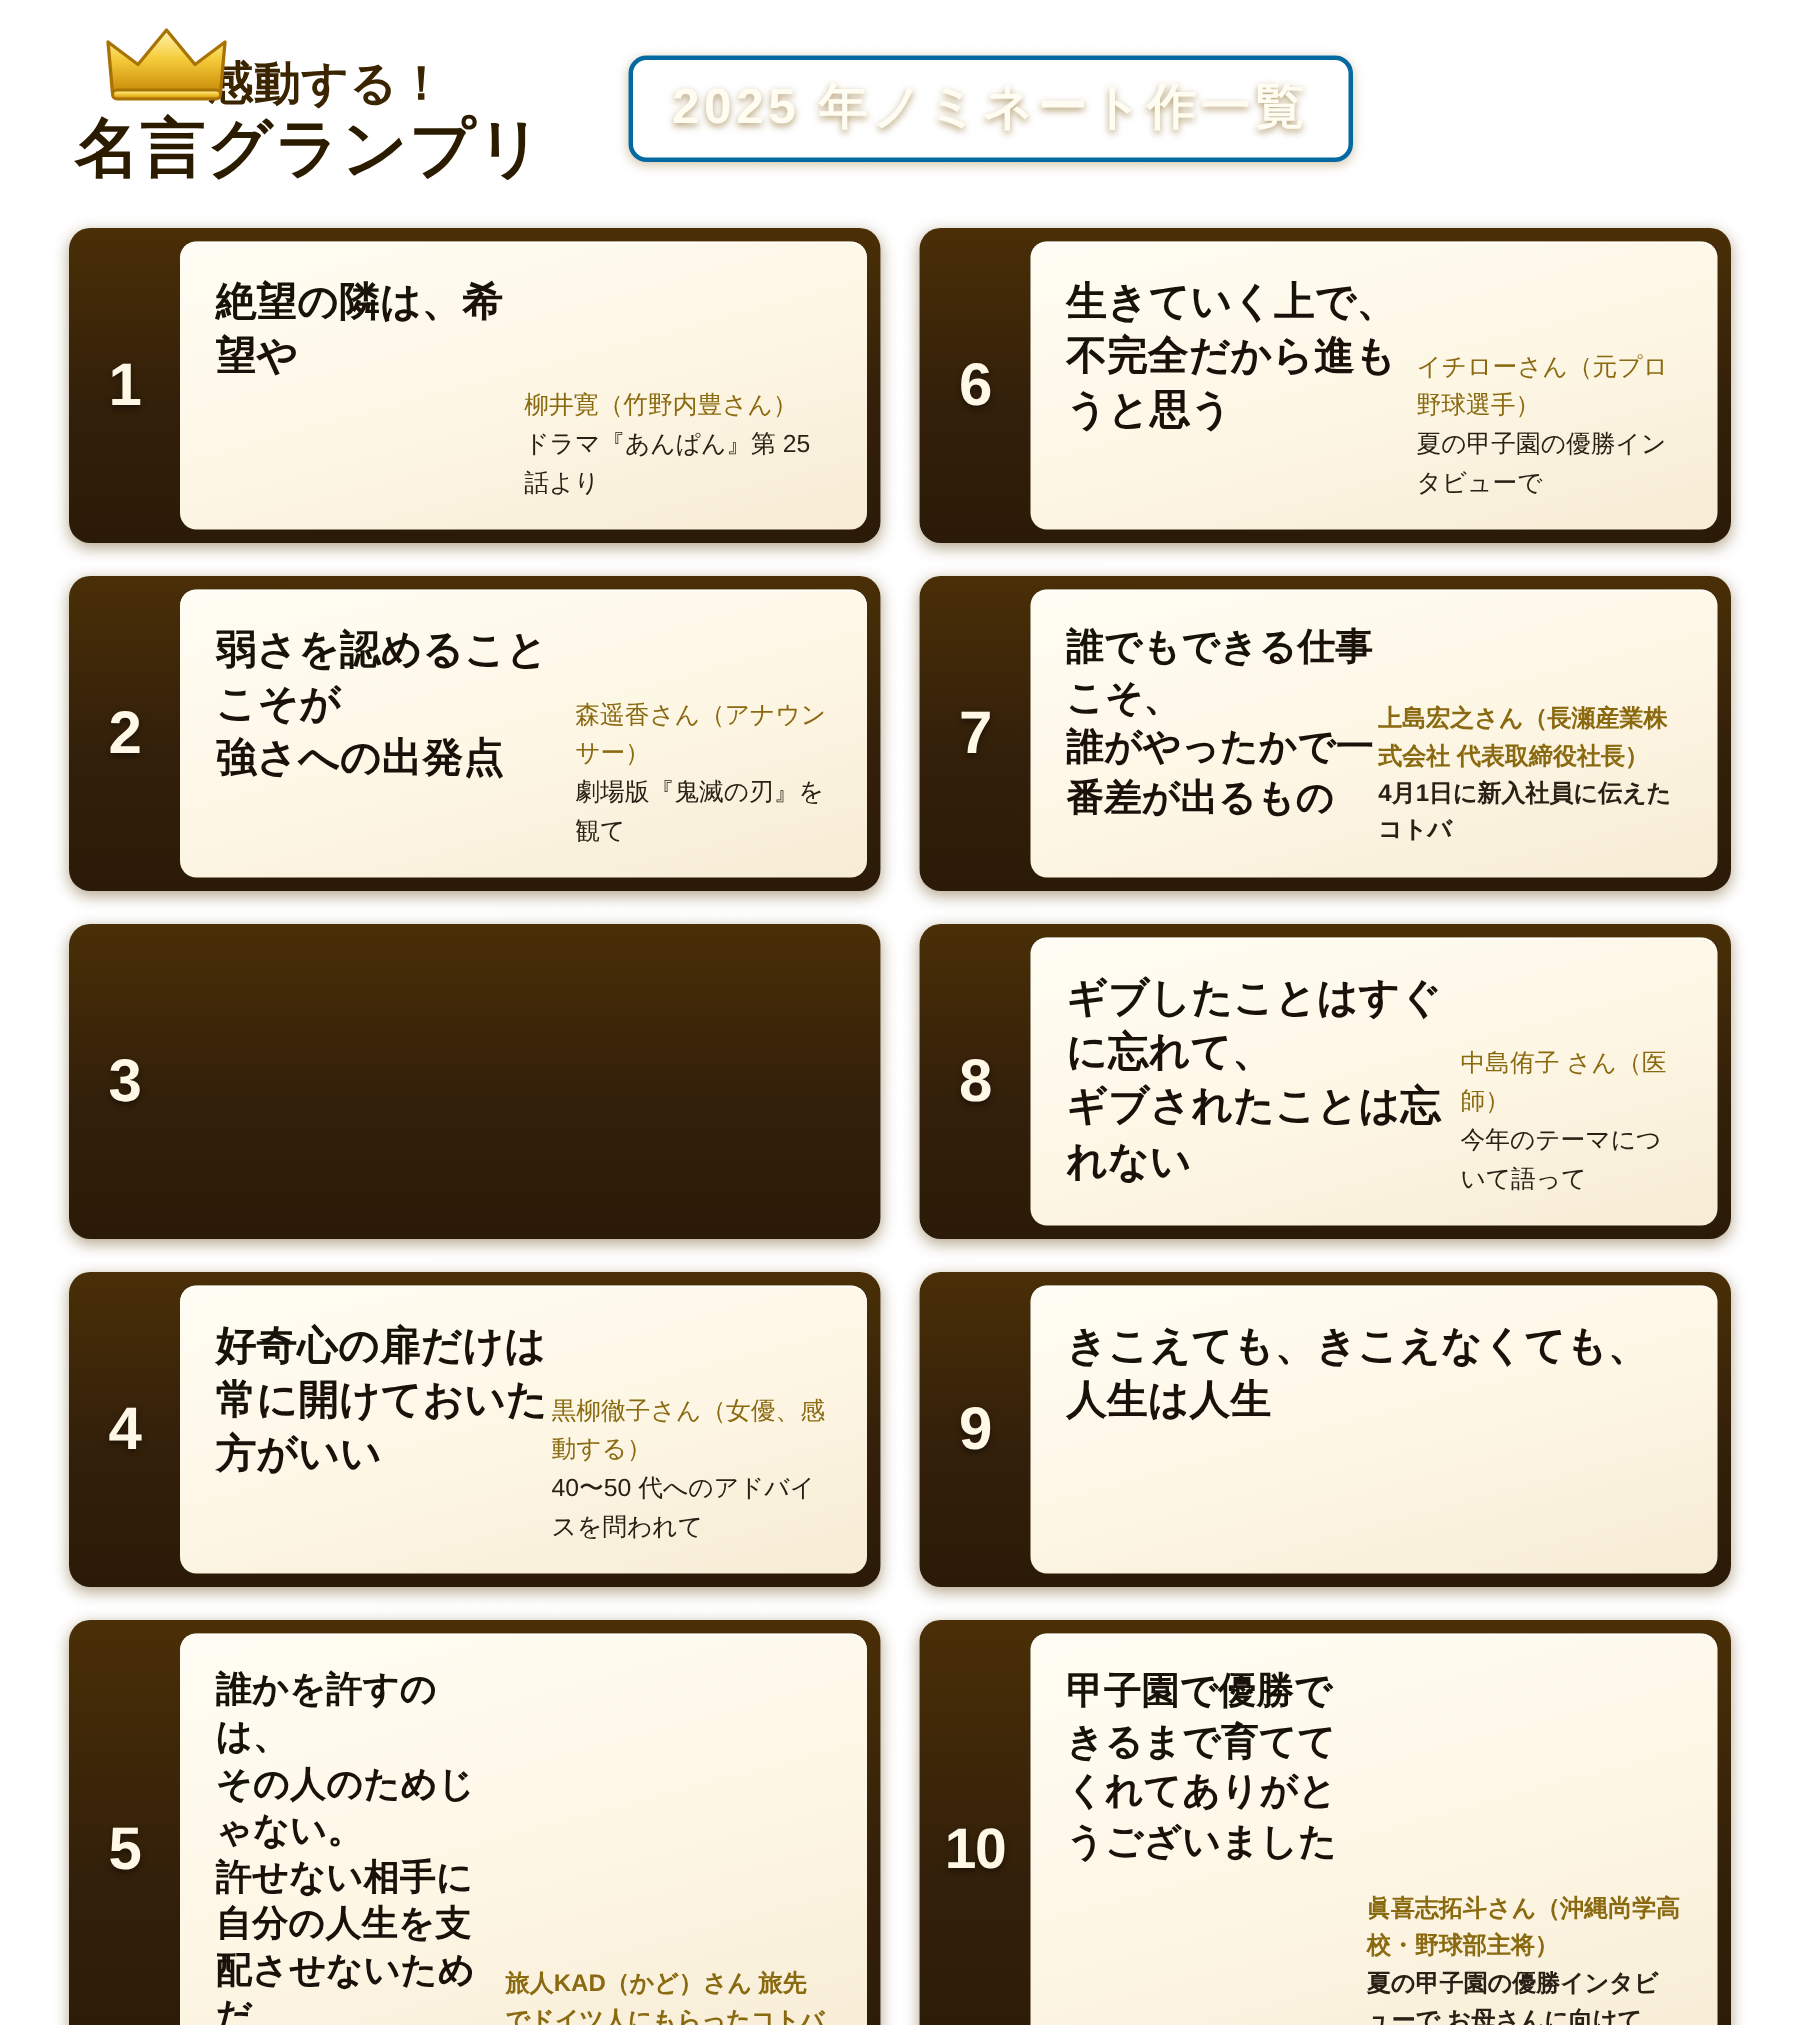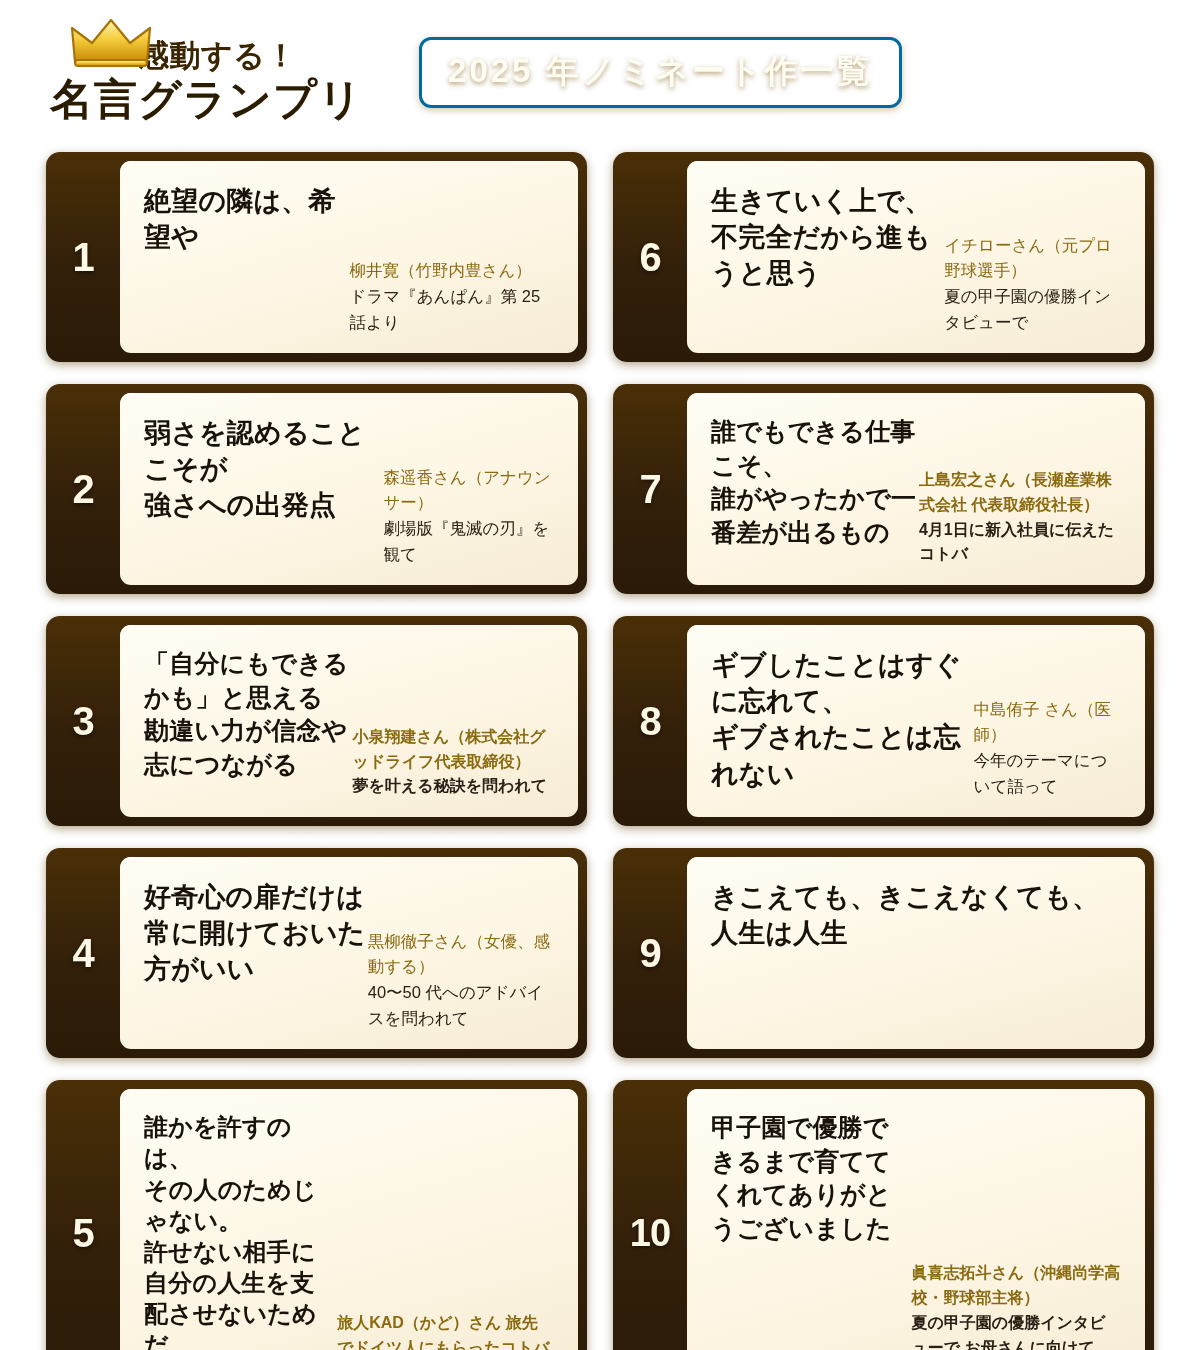--- a/index.html
+++ b/index.html
@@ -228,30 +228,20 @@
         </div>
         <div class="meta tight">
           <div class="line accent">上島宏之さん（長瀬産業株式会社 代表取締役社長）</div>
           <div class="line">4月1日に新入社員に伝えたコトバ</div>
         </div>
       </div>
     </div>
 
     <div class="card">
       <div class="rank">3</div>
-      <div class="panel">
-        <div class="quote small">
-          <div>「自分にもできるかも」と思える</div>
-          <div>勘違い力が信念や志につながる</div>
-        </div>
-        <div class="meta tight">
-          <div class="line accent">小泉翔建さん（株式会社グッドライフ代表取締役）</div>
-          <div class="line">夢を叶える秘訣を問われて</div>
-        </div>
-      </div>
     </div>
 
     <div class="card">
       <div class="rank">8</div>
       <div class="panel">
         <div class="quote">
           <div>ギブしたことはすぐに忘れて、</div>
           <div>ギブされたことは忘れない</div>
         </div>
         <div class="meta">

